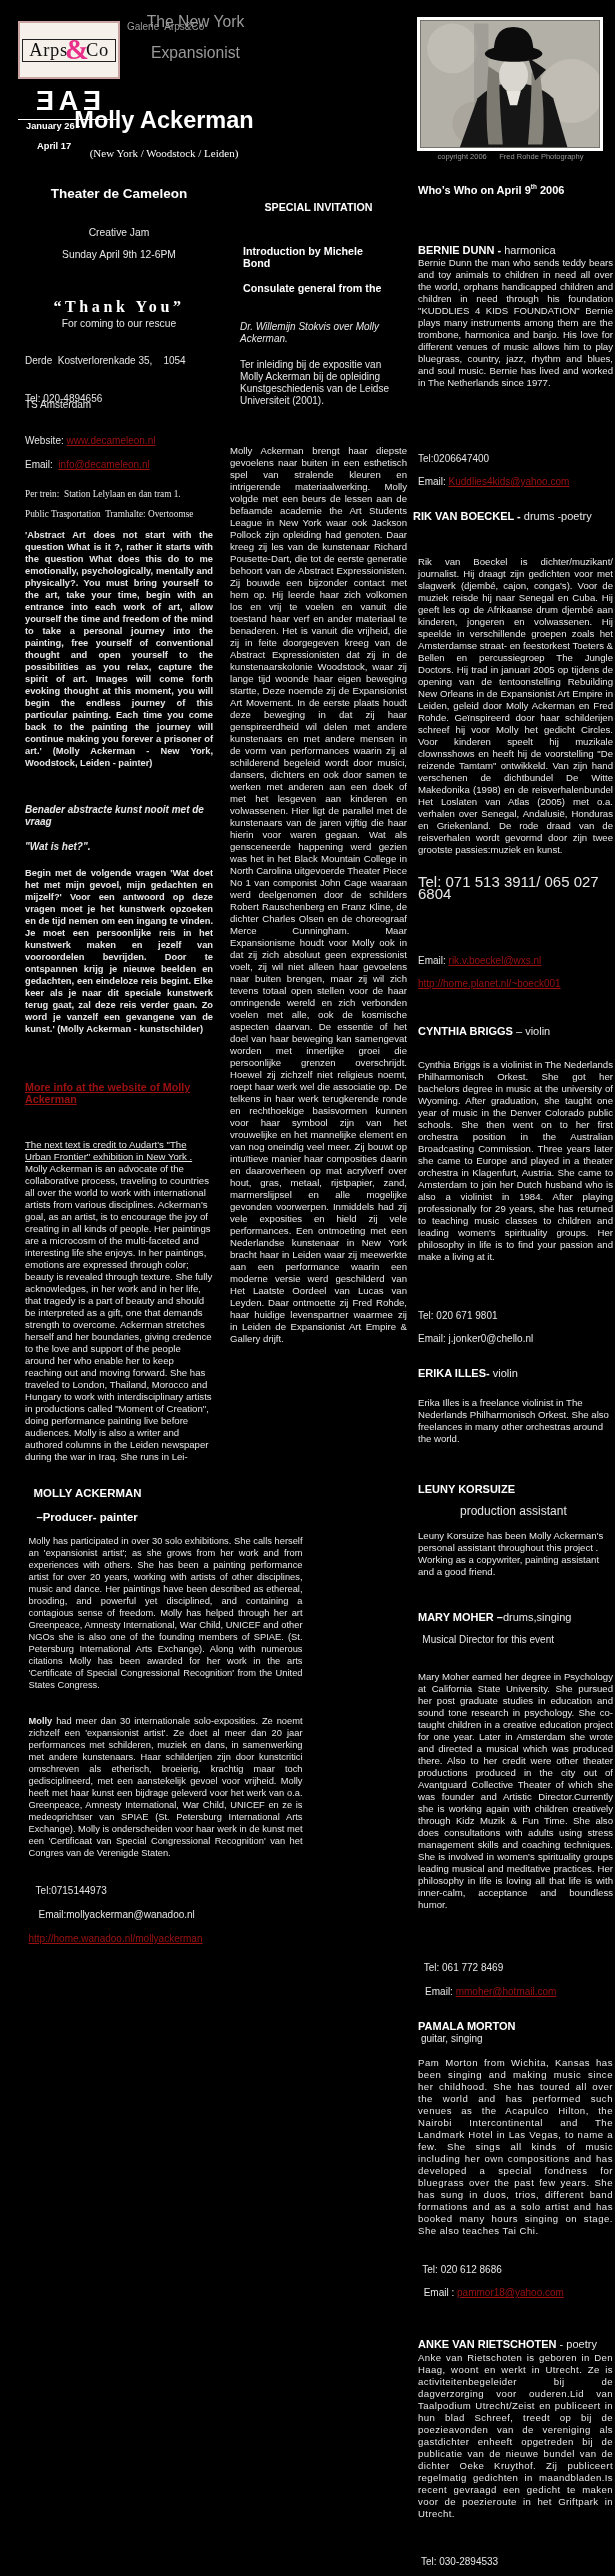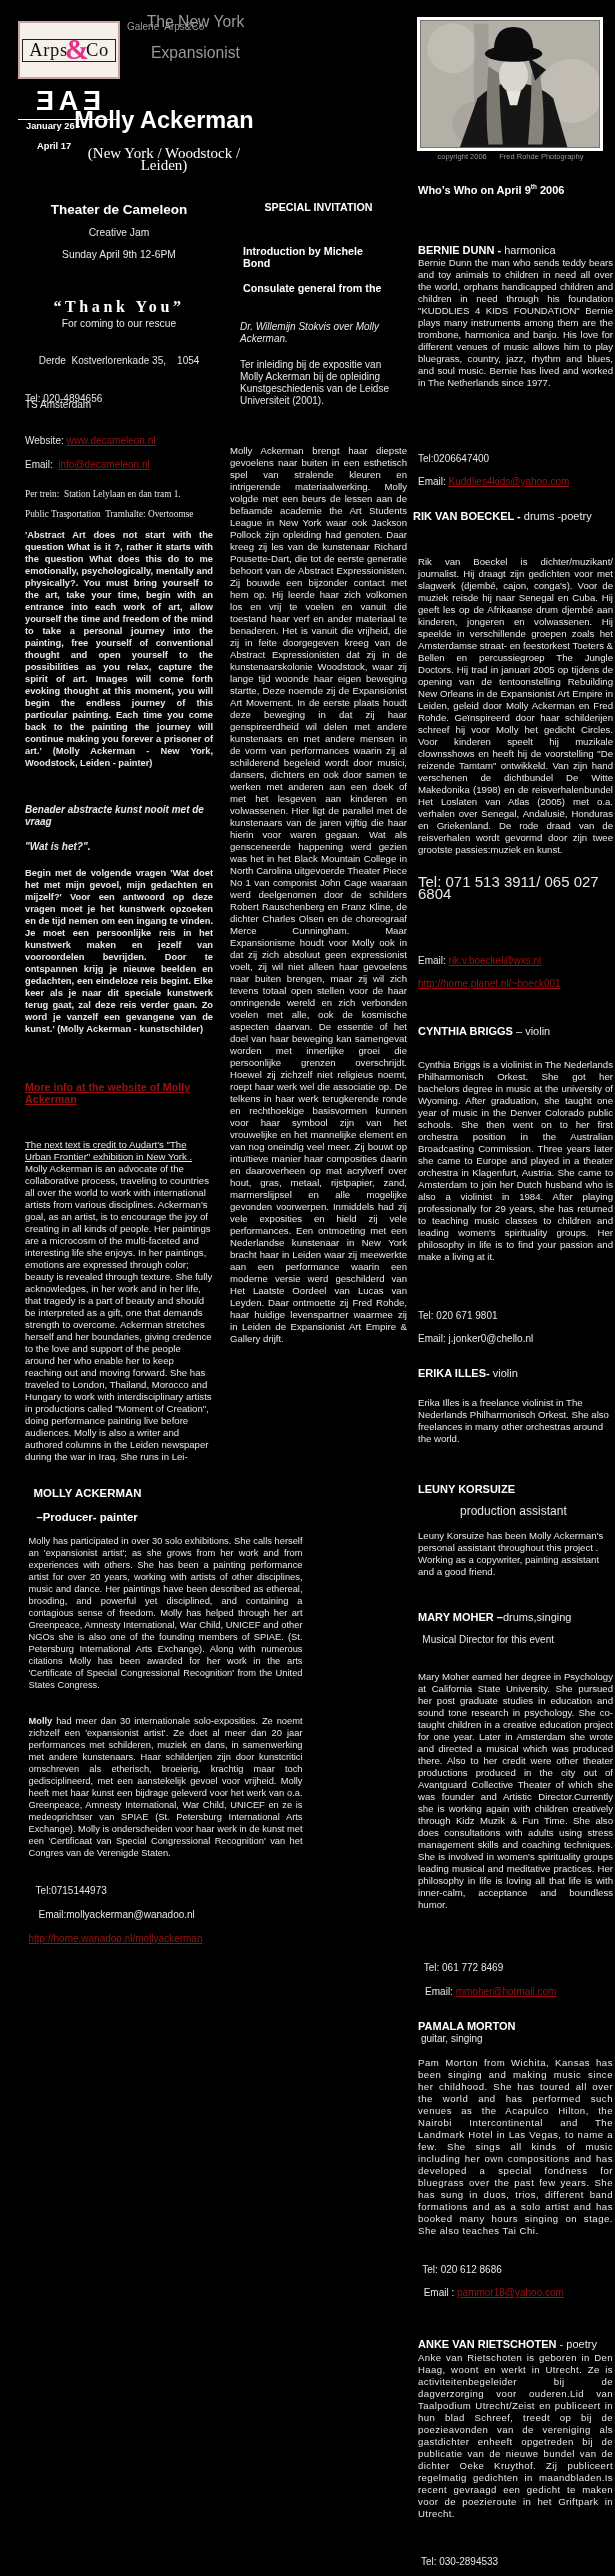--- a/index.html
+++ b/index.html
@@ -59,21 +59,21 @@
 
   <div class="blk datebold" style="left:26px;top:120px;">January 26 -</div>
   <div class="blk datebold" style="left:37px;top:140px;">April 17</div>
 
   <div class="blk gray pre" style="left:127px;top:21.4px;font-size:10px;">Galerie  Arps&amp;Co</div>
 
   <div class="blk titleline ctr" style="left:128px;width:135px;top:15.7px;">The New York</div>
   <div class="blk titleline ctr" style="left:128px;width:135px;top:47px;">Expansionist</div>
 
   <div class="blk" id="artist-name">Molly Ackerman</div>
-  <div class="blk ser ctr white" style="left:68px;width:192px;top:147px;font-size:15px;">(New York / Woodstock / Leiden)</div>
+  <div class="blk ser ctr white" style="left:68px;width:192px;top:147px;font-size:11px;">(New York / Woodstock / Leiden)</div>
 
   <div class="blk" id="photo-frame">
     <svg width="180" height="128" viewBox="0 0 100 72" preserveAspectRatio="none">
       <rect x="0" y="0" width="100" height="72" fill="#b3b0a8"></rect>
       <circle cx="18" cy="16" r="14" fill="#c6c3ba" opacity="0.7"></circle>
       <circle cx="84" cy="40" r="18" fill="#c9c6bd" opacity="0.6"></circle>
       <circle cx="30" cy="58" r="12" fill="#a39f96" opacity="0.6"></circle>
       <rect x="30" y="2" width="8" height="70" fill="#8e8b83" opacity="0.5"></rect>
       <path d="M22,72 L32,44 Q40,36 52,35 Q66,36 74,44 L82,72 Z" fill="#161616"></path>
       <path d="M38,26 Q36,54 38,70 L46,70 Q44,46 44,30 Z" fill="#7d7a72"></path>
@@ -81,26 +81,26 @@
       <ellipse cx="52" cy="31" rx="8" ry="10" fill="#d9d6cf"></ellipse>
       <path d="M48,40 L56,40 L54,48 L50,48 Z" fill="#e8e5df"></path>
       <ellipse cx="52" cy="19" rx="16" ry="4.5" fill="#0c0c0c"></ellipse>
       <path d="M41,18 Q41,4 52,4 Q63,4 63,18 Z" fill="#0c0c0c"></path>
       <path d="M60,21 L70,28 L64,34 Z" fill="#141414"></path>
       <rect x="0" y="0" width="100" height="72" fill="none" stroke="#6f6c65" stroke-width="1"></rect>
     </svg>
   </div>
   <div class="blk gray pre ctr" style="left:417px;width:187px;top:151px;font-size:7.5px;">copyright 2006      Fred Rohde Photography</div>
 
-  <div class="blk cl ctr white" style="top:204px;font-size:13.5px;font-weight:bold;">Theater de Cameleon</div>
+  <div class="blk cl ctr white" style="top:188px;font-size:13.5px;font-weight:bold;">Theater de Cameleon</div>
   <div class="blk cl ctr" style="top:227px;font-size:10.3px;">Creative Jam</div>
   <div class="blk cl ctr" style="top:249px;font-size:10.3px;">Sunday April 9th 12-6PM</div>
   <div class="blk cl ctr ser white" style="top:301px;font-size:16px;font-weight:bold;letter-spacing:3.6px;">“Thank You”</div>
   <div class="blk cl ctr" style="top:318px;font-size:10.3px;">For coming to our rescue</div>
-  <div class="blk cl pre" style="top:355px;font-size:10px;text-align:center;">Derde  Kostverlorenkade 35,    1054</div>
+  <div class="blk cl pre" style="top:355px;font-size:10px;">Derde  Kostverlorenkade 35,    1054</div>
   <div class="blk cl" style="top:367px;font-size:10px;margin-top:32px;">TS Amsterdam</div>
   <div class="blk cl" style="top:393px;font-size:10px;">Tel: 020-4894656</div>
   <div class="blk cl" style="top:435px;font-size:10px;">
     <span class="pre">Website: </span><a class="link">www.decameleon.nl</a>
   </div>
   <div class="blk cl" style="top:459px;font-size:10px;">
     <span class="pre">Email:  </span><a class="link">info@decameleon.nl</a>
   </div>
   <div class="blk cl ser pre" style="top:488px;font-size:9.3px;">Per trein:  Station Lelylaan en dan tram 1.</div>
   <div class="blk cl ser pre" style="top:508px;font-size:9.3px;">Public Trasportation  Tramhalte: Overtoomse</div>

